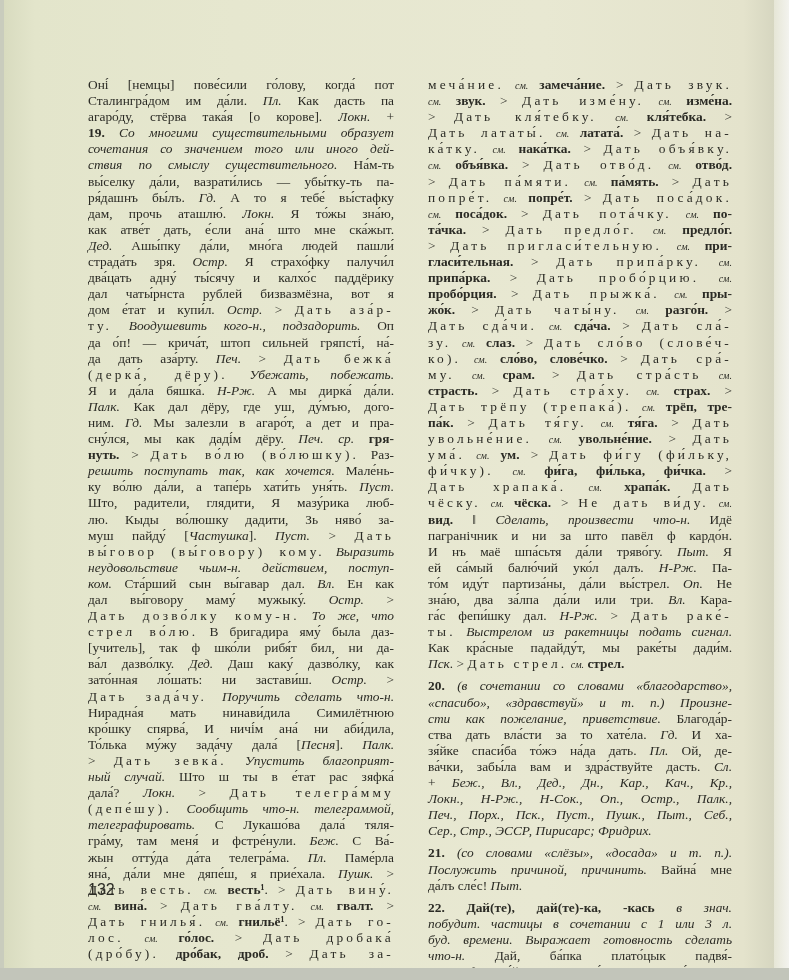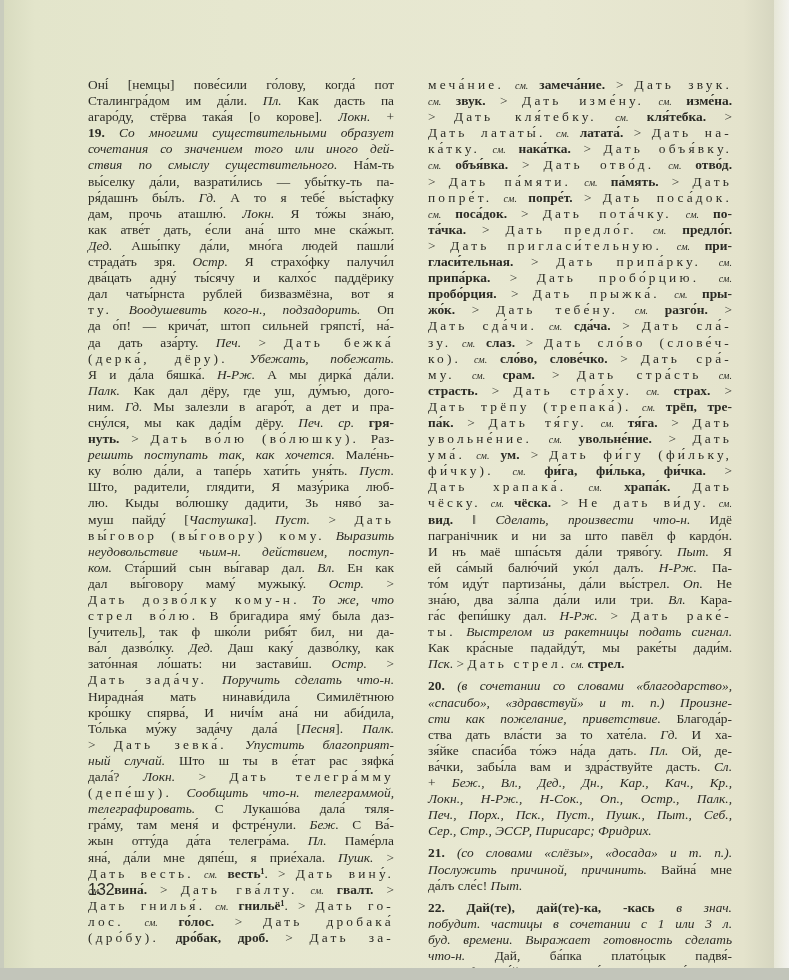--- a/index.html
+++ b/index.html
@@ -32,20 +32,21 @@
       <span class="ln"><i>сочетания со значением того или иного дей-</i></span>
       <span class="ln"><i>ствия по смыслу существительного.</i> На́м-ть</span>
       <span class="ln">вы́селку да́ли, вазрати́лись — убы́тку-ть па-</span>
       <span class="ln">ря́дашнъ бы́лъ. <i>Гд.</i> А то я тебе́ вы́стафку</span>
       <span class="ln">дам, прочь аташлю́. <i>Локн.</i> Я то́жы зна́ю,</span>
       <span class="ln">как атве́т дать, е́сли ана́ што мне ска́жыт.</span>
       <span class="ln"><i>Дед.</i> Ашы́пку да́ли, мно́га людей пашли́</span>
       <span class="ln">страда́ть зря. <i>Остр.</i> Я страхо́фку палучи́л</span>
       <span class="ln">два́цать адну́ ты́сячу и калхо́с паддёрику</span>
       <span class="ln">дал чаты́рнста рублей бизвазмёзна, вот я</span>
+      <span class="ln">дом е́тат и купи́л. <i>Остр.</i> &gt; <span class="sp">Дать аза́р-</span></span>
       <span class="ln"><span class="sp">ту.</span> <i>Воодушевить кого-н., подзадорить.</i> Оп</span>
       <span class="ln">да о́п! — крича́т, штоп сильней гряпсті́, на́-</span>
       <span class="ln">да дать аза́рту. <i>Печ.</i> &gt; <span class="sp">Дать бежка́</span></span>
       <span class="ln"><span class="sp">(дерка́, дёру).</span> <i>Убежать, побежать.</i></span>
       <span class="ln">Я и да́ла бяшка́. <i>Н-Рж.</i> А мы дирка́ да́ли.</span>
       <span class="ln"><i>Палк.</i> Как дал дёру, где уш, ду́мъю, дого-</span>
       <span class="ln">ним. <i>Гд.</i> Мы залезли в агаро́т, а дет и пра-</span>
       <span class="ln">сну́лся, мы как даді́м дёру. <i>Печ. ср.</i> <b>гря-</b></span>
       <span class="ln"><b>нуть.</b> &gt; <span class="sp">Дать во́лю (во́люшку).</span> Раз-</span>
       <span class="ln"><i>решить поступать так, как хочется.</i> Мале́нь-</span>
@@ -88,21 +89,21 @@
       <span class="ln"><span class="sp">ка́тку.</span> <span class="sm">см.</span> <b>нака́тка.</b> &gt; <span class="sp">Дать объя́вку.</span></span>
       <span class="ln"><span class="sm">см.</span> <b>объя́вка.</b> &gt; <span class="sp">Дать отво́д.</span> <span class="sm">см.</span> <b>отво́д.</b></span>
       <span class="ln">&gt; <span class="sp">Дать па́мяти.</span> <span class="sm">см.</span> <b>па́мять.</b> &gt; <span class="sp">Дать</span></span>
       <span class="ln"><span class="sp">попре́т.</span> <span class="sm">см.</span> <b>попре́т.</b> &gt; <span class="sp">Дать поса́док.</span></span>
       <span class="ln"><span class="sm">см.</span> <b>поса́док.</b> &gt; <span class="sp">Дать пота́чку.</span> <span class="sm">см.</span> <b>по-</b></span>
       <span class="ln"><b>та́чка.</b> &gt; <span class="sp">Дать предло́г.</span> <span class="sm">см.</span> <b>предло́г.</b></span>
       <span class="ln">&gt; <span class="sp">Дать пригласи́тельную.</span> <span class="sm">см.</span> <b>при-</b></span>
       <span class="ln"><b>гласи́тельная.</b> &gt; <span class="sp">Дать припа́рку.</span> <span class="sm">см.</span></span>
       <span class="ln"><b>припа́рка.</b> &gt; <span class="sp">Дать пробо́рцию.</span> <span class="sm">см.</span></span>
       <span class="ln"><b>пробо́рция.</b> &gt; <span class="sp">Дать прыжка́.</span> <span class="sm">см.</span> <b>пры-</b></span>
-      <span class="ln"><b>жо́к.</b> &gt; <span class="sp">Дать тебе́ну.</span> <span class="sm">см.</span> <b>разго́н.</b> &gt;</span>
+      <span class="ln"><b>жо́к.</b> &gt; <span class="sp">Дать чаты́ну.</span> <span class="sm">см.</span> <b>разго́н.</b> &gt;</span>
       <span class="ln"><span class="sp">Дать сда́чи.</span> <span class="sm">см.</span> <b>сда́ча.</b> &gt; <span class="sp">Дать сла́-</span></span>
       <span class="ln"><span class="sp">зу.</span> <span class="sm">см.</span> <b>слаз.</b> &gt; <span class="sp">Дать сло́во (слове́ч-</span></span>
       <span class="ln"><span class="sp">ко).</span> <span class="sm">см.</span> <b>сло́во, слове́чко.</b> &gt; <span class="sp">Дать сра́-</span></span>
       <span class="ln"><span class="sp">му.</span> <span class="sm">см.</span> <b>срам.</b> &gt; <span class="sp">Дать стра́сть</span> <span class="sm">см.</span></span>
       <span class="ln"><b>страсть.</b> &gt; <span class="sp">Дать стра́ху.</span> <span class="sm">см.</span> <b>страх.</b> &gt;</span>
       <span class="ln"><span class="sp">Дать трёпу (трепака́).</span> <span class="sm">см.</span> <b>трёп, тре-</b></span>
       <span class="ln"><b>па́к.</b> &gt; <span class="sp">Дать тя́гу.</span> <span class="sm">см.</span> <b>тя́га.</b> &gt; <span class="sp">Дать</span></span>
       <span class="ln"><span class="sp">увольне́ние.</span> <span class="sm">см.</span> <b>увольне́ние.</b> &gt; <span class="sp">Дать</span></span>
       <span class="ln"><span class="sp">ума́.</span> <span class="sm">см.</span> <b>ум.</b> &gt; <span class="sp">Дать фи́гу (фи́льку,</span></span>
       <span class="ln"><span class="sp">фи́чку).</span> <span class="sm">см.</span> <b>фи́га, фи́лька, фи́чка.</b> &gt;</span>

